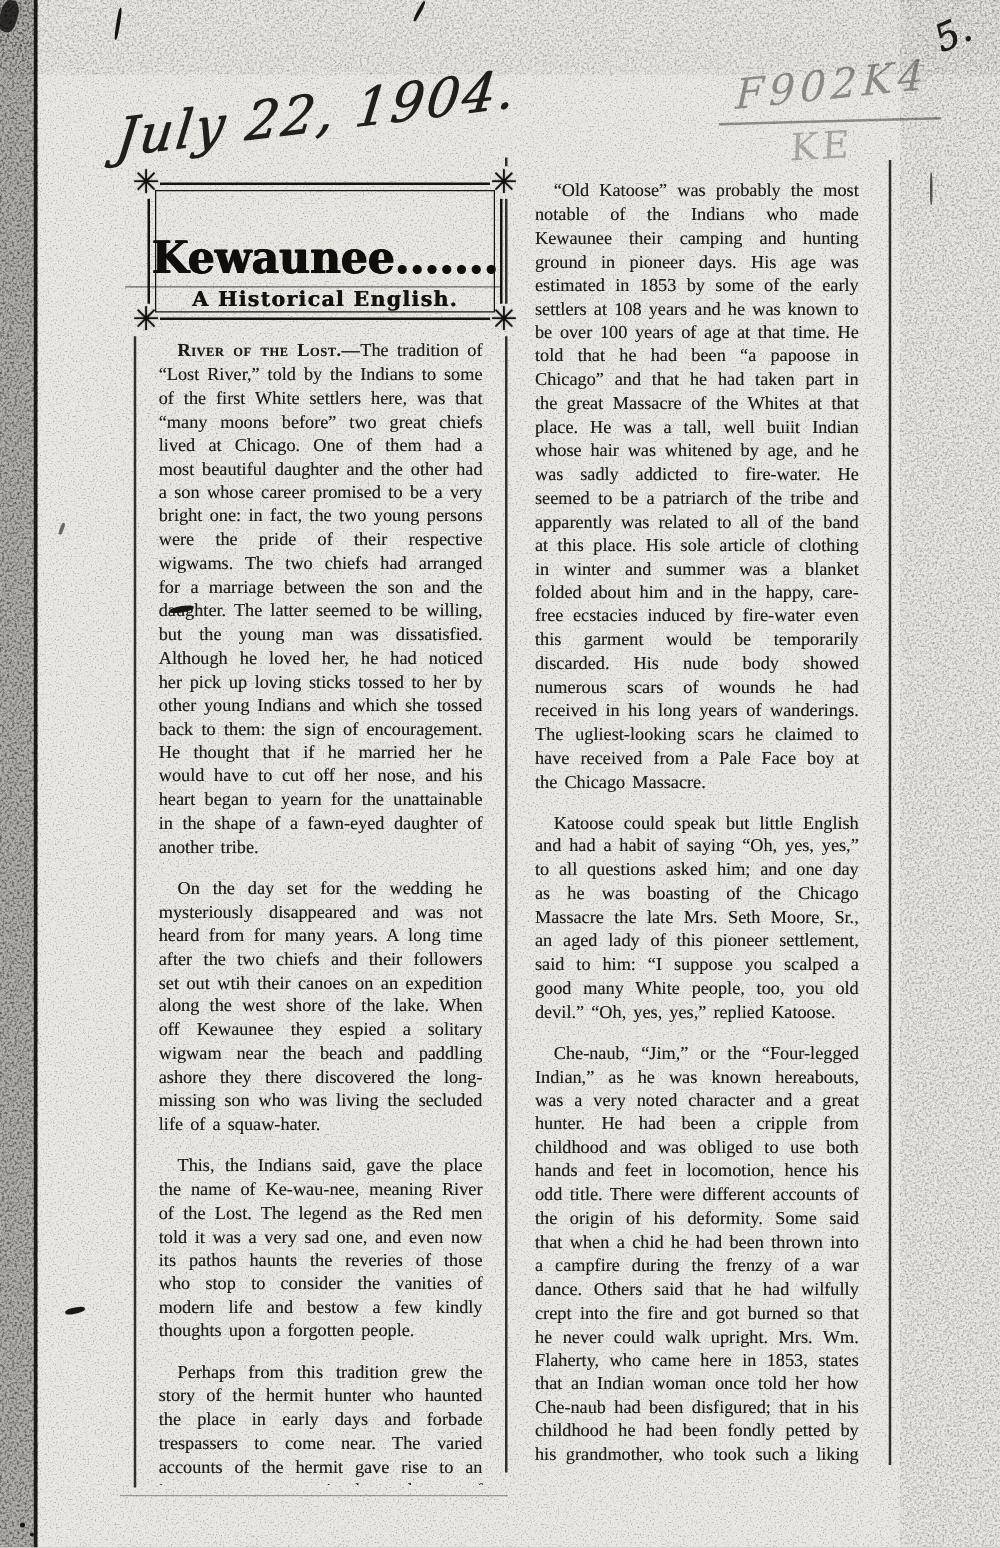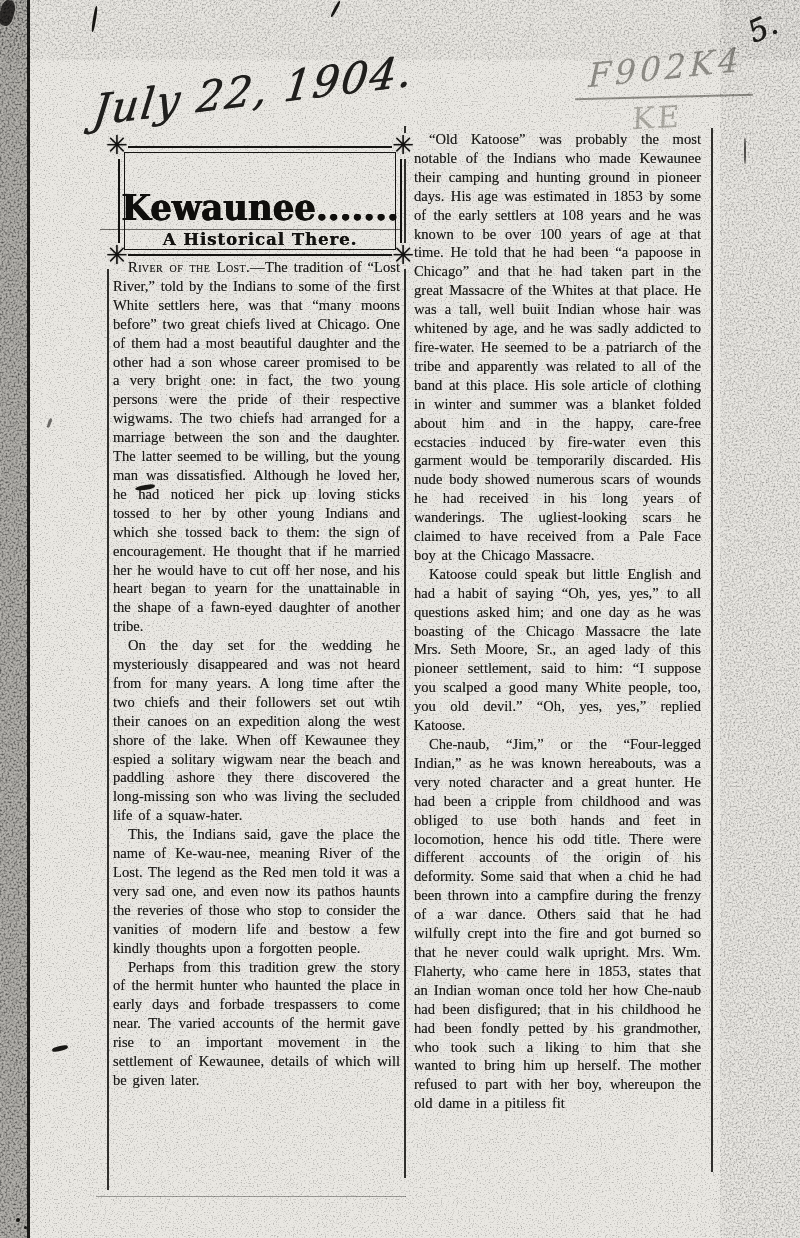--- a/index.html
+++ b/index.html
@@ -17,22 +17,22 @@
   
   .rule-v{position:absolute;background:#31302d;width:1.5px;}
   .rule-h{position:absolute;background:#4a4945;height:1px;}
   
   .col{
     position:absolute;width:287px;
     font-size:14.6px;line-height:18.9px;color:#1e1d1b;
     text-align:justify;word-spacing:0.14em;
     text-shadow:0 0 0.5px rgba(20,20,20,0.55);
   }
-  .col p{margin:0;text-indent:15px;}
-  .lead-in{font-variant:small-caps;letter-spacing:0.4px;}
+  .col p{margin:14px;text-indent:15px;}
+  .lead-in{font-variant:small-caps;letter-spacing:0.4px;font-weight:bold;}
   .lead-in::after{content:"\2014";} 
   
   .mast{
     position:absolute;left:118px;top:146px;width:280px;height:106px;
     border:2px solid #161513;background:transparent;
   }
   .mast-inner{
     position:absolute;inset:4px;border:1.5px solid #161513;
     display:flex;flex-direction:column;align-items:center;justify-content:flex-end;
   }
@@ -118,21 +118,21 @@
 <div class="rule-v" style="left:404px;top:126px;height:1052px;"></div>
 <div class="rule-v" style="left:711px;top:128px;height:1044px;"></div>
 
 <div class="mast">
   <span class="rosette tl">✳</span>
   <span class="rosette tr">✳</span>
   <span class="rosette bl">✳</span>
   <span class="rosette br">✳</span>
   <div class="mast-inner">
     <div class="mast-title">Kewaunee.......</div>
-    <div class="mast-sub">A Historical There.</div>
+    <div class="mast-sub">A Historical English.</div>
   </div>
 </div>
 
 <div class="col" style="left:113px;top:258px;height:930px;overflow:hidden;">
   <p><span class="lead-in">River of the Lost.</span><span>The tradition of “Lost River,” told by the Indians to some of the first White settlers here, was that “many moons before” two great chiefs lived at Chicago. One of them had a most beautiful daughter and the other had a son whose career promised to be a very bright one: in fact, the two young persons were the pride of their respective wigwams. The two chiefs had arranged for a marriage between the son and the daughter. The latter seemed to be willing, but the young man was dissatisfied. Although he loved her, he had noticed her pick up loving sticks tossed to her by other young Indians and which she tossed back to them: the sign of encouragement. He thought that if he married her he would have to cut off her nose, and his heart began to yearn for the unattainable in the shape of a fawn-eyed daughter of another tribe.</span></p>
   <p>On the day set for the wedding he mysteriously disappeared and was not heard from for many years. A long time after the two chiefs and their followers set out wtih their canoes on an expedition along the west shore of the lake. When off Kewaunee they espied a solitary wigwam near the beach and paddling ashore they there discovered the long-missing son who was living the secluded life of a squaw-hater.</p>
   <p>This, the Indians said, gave the place the name of Ke-wau-nee, meaning River of the Lost. The legend as the Red men told it was a very sad one, and even now its pathos haunts the reveries of those who stop to consider the vanities of modern life and bestow a few kindly thoughts upon a forgotten people.</p>
   <p>Perhaps from this tradition grew the story of the hermit hunter who haunted the place in early days and forbade trespassers to come near. The varied accounts of the hermit gave rise to an important movement in the settlement of Kewaunee, details of which will be given later.</p>
 </div>
 

